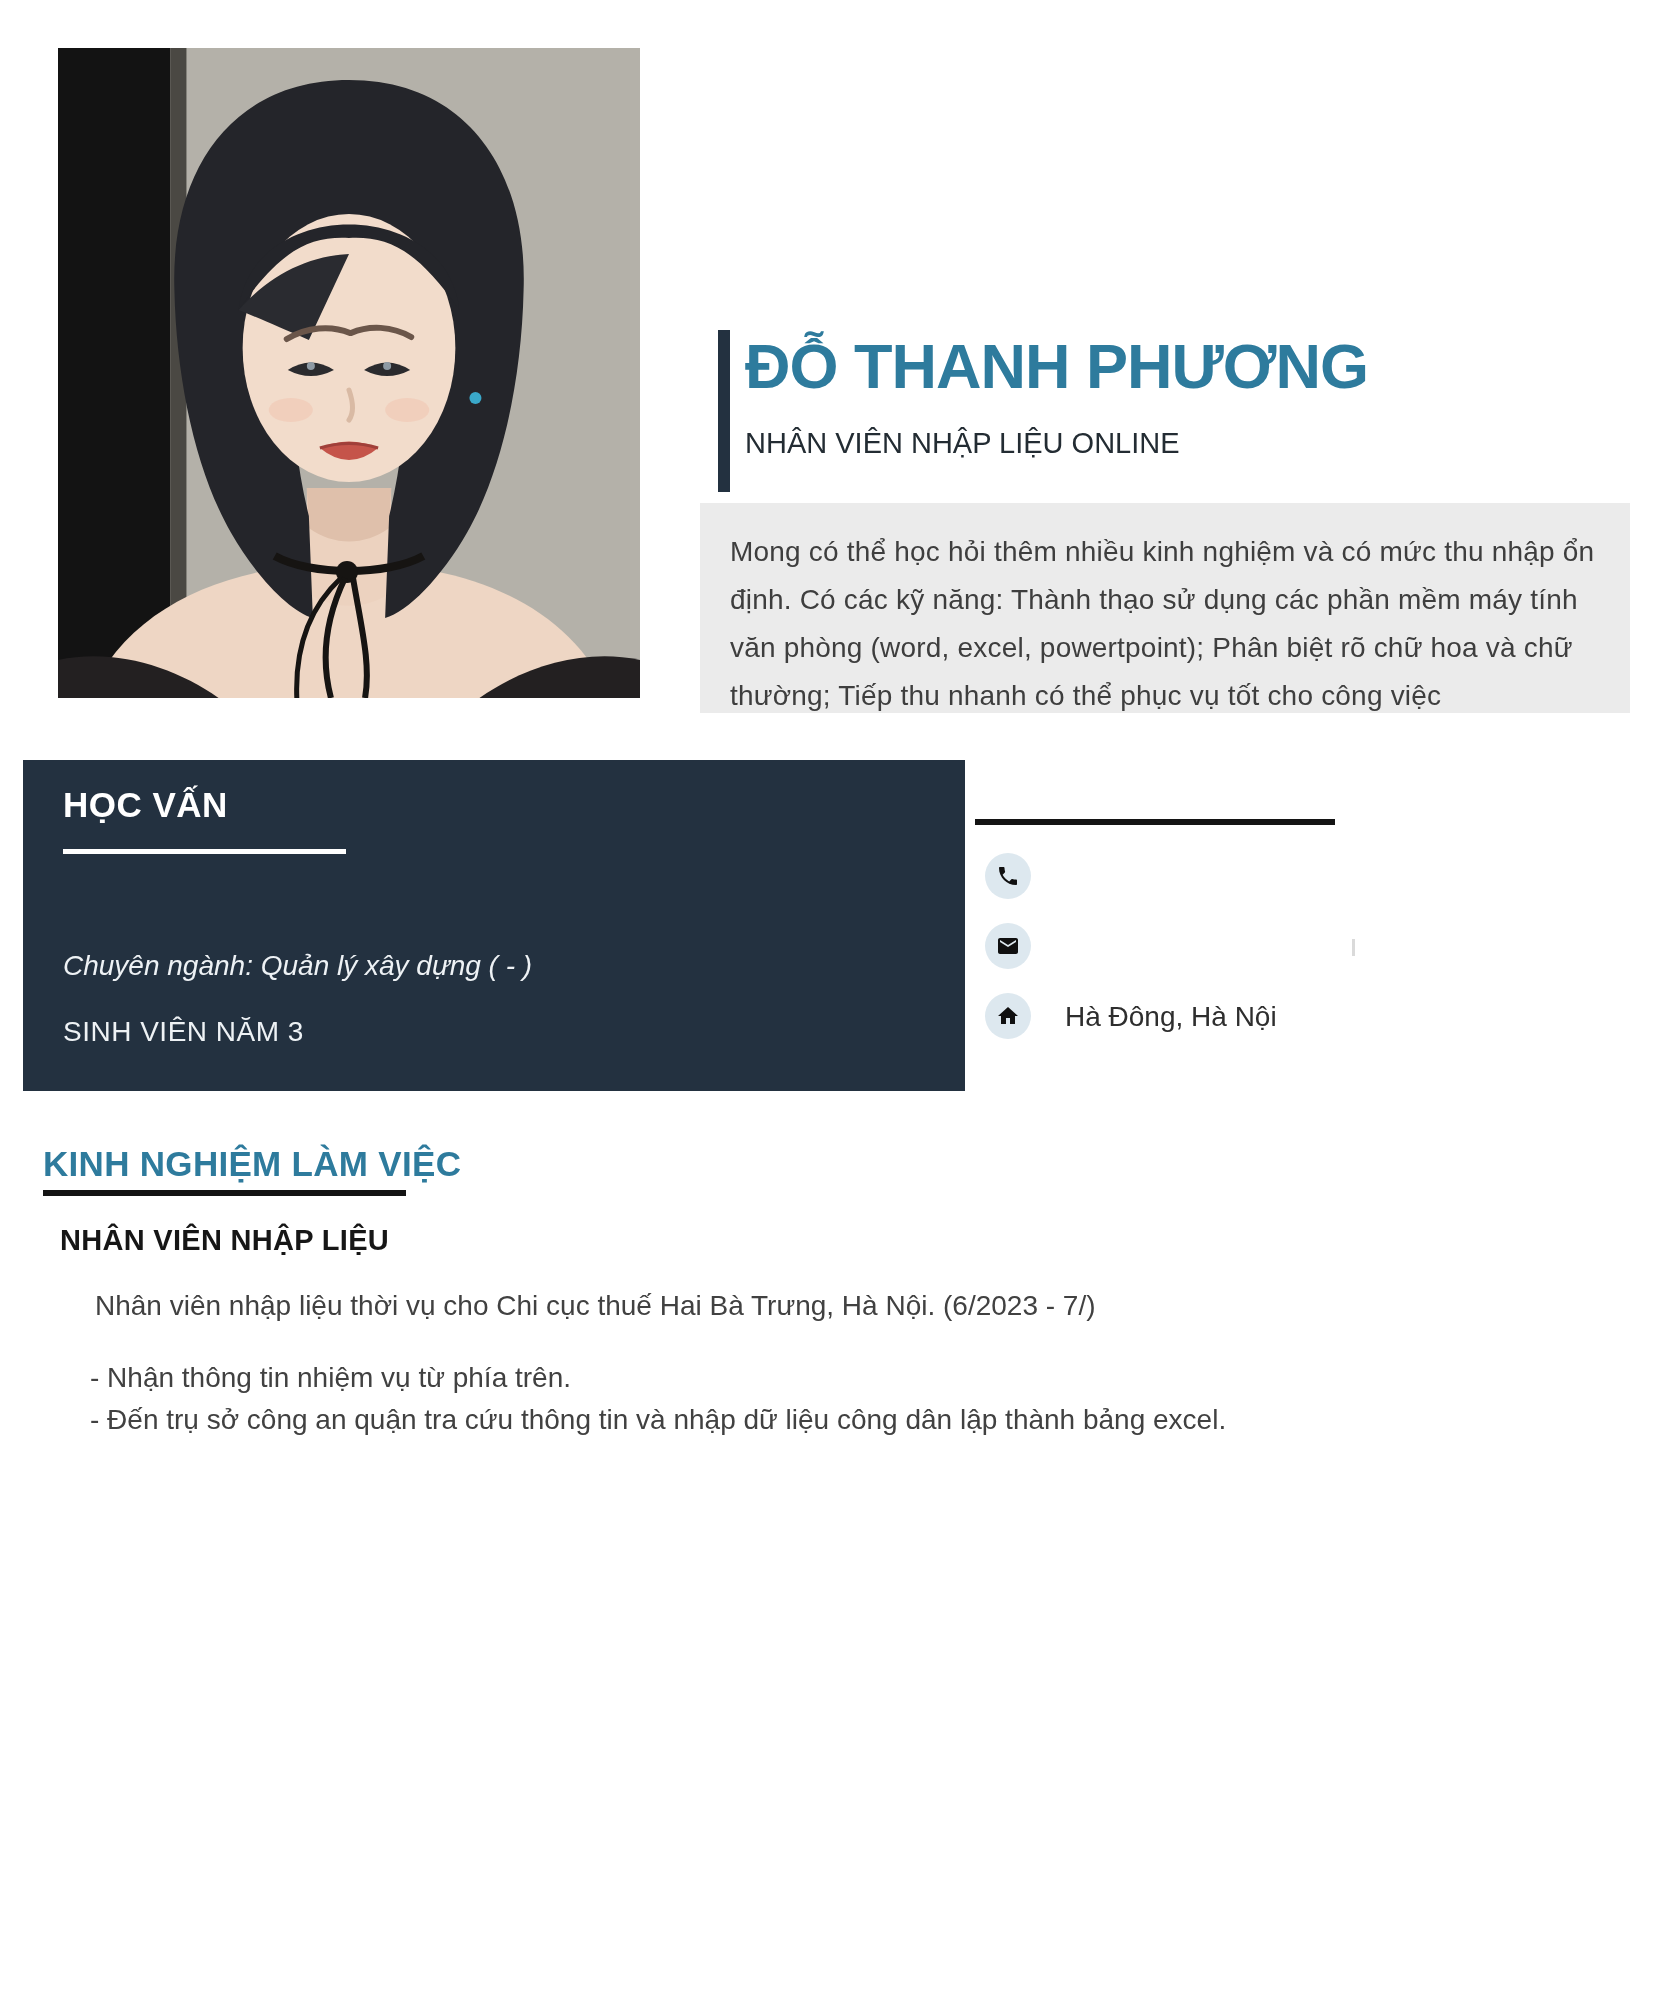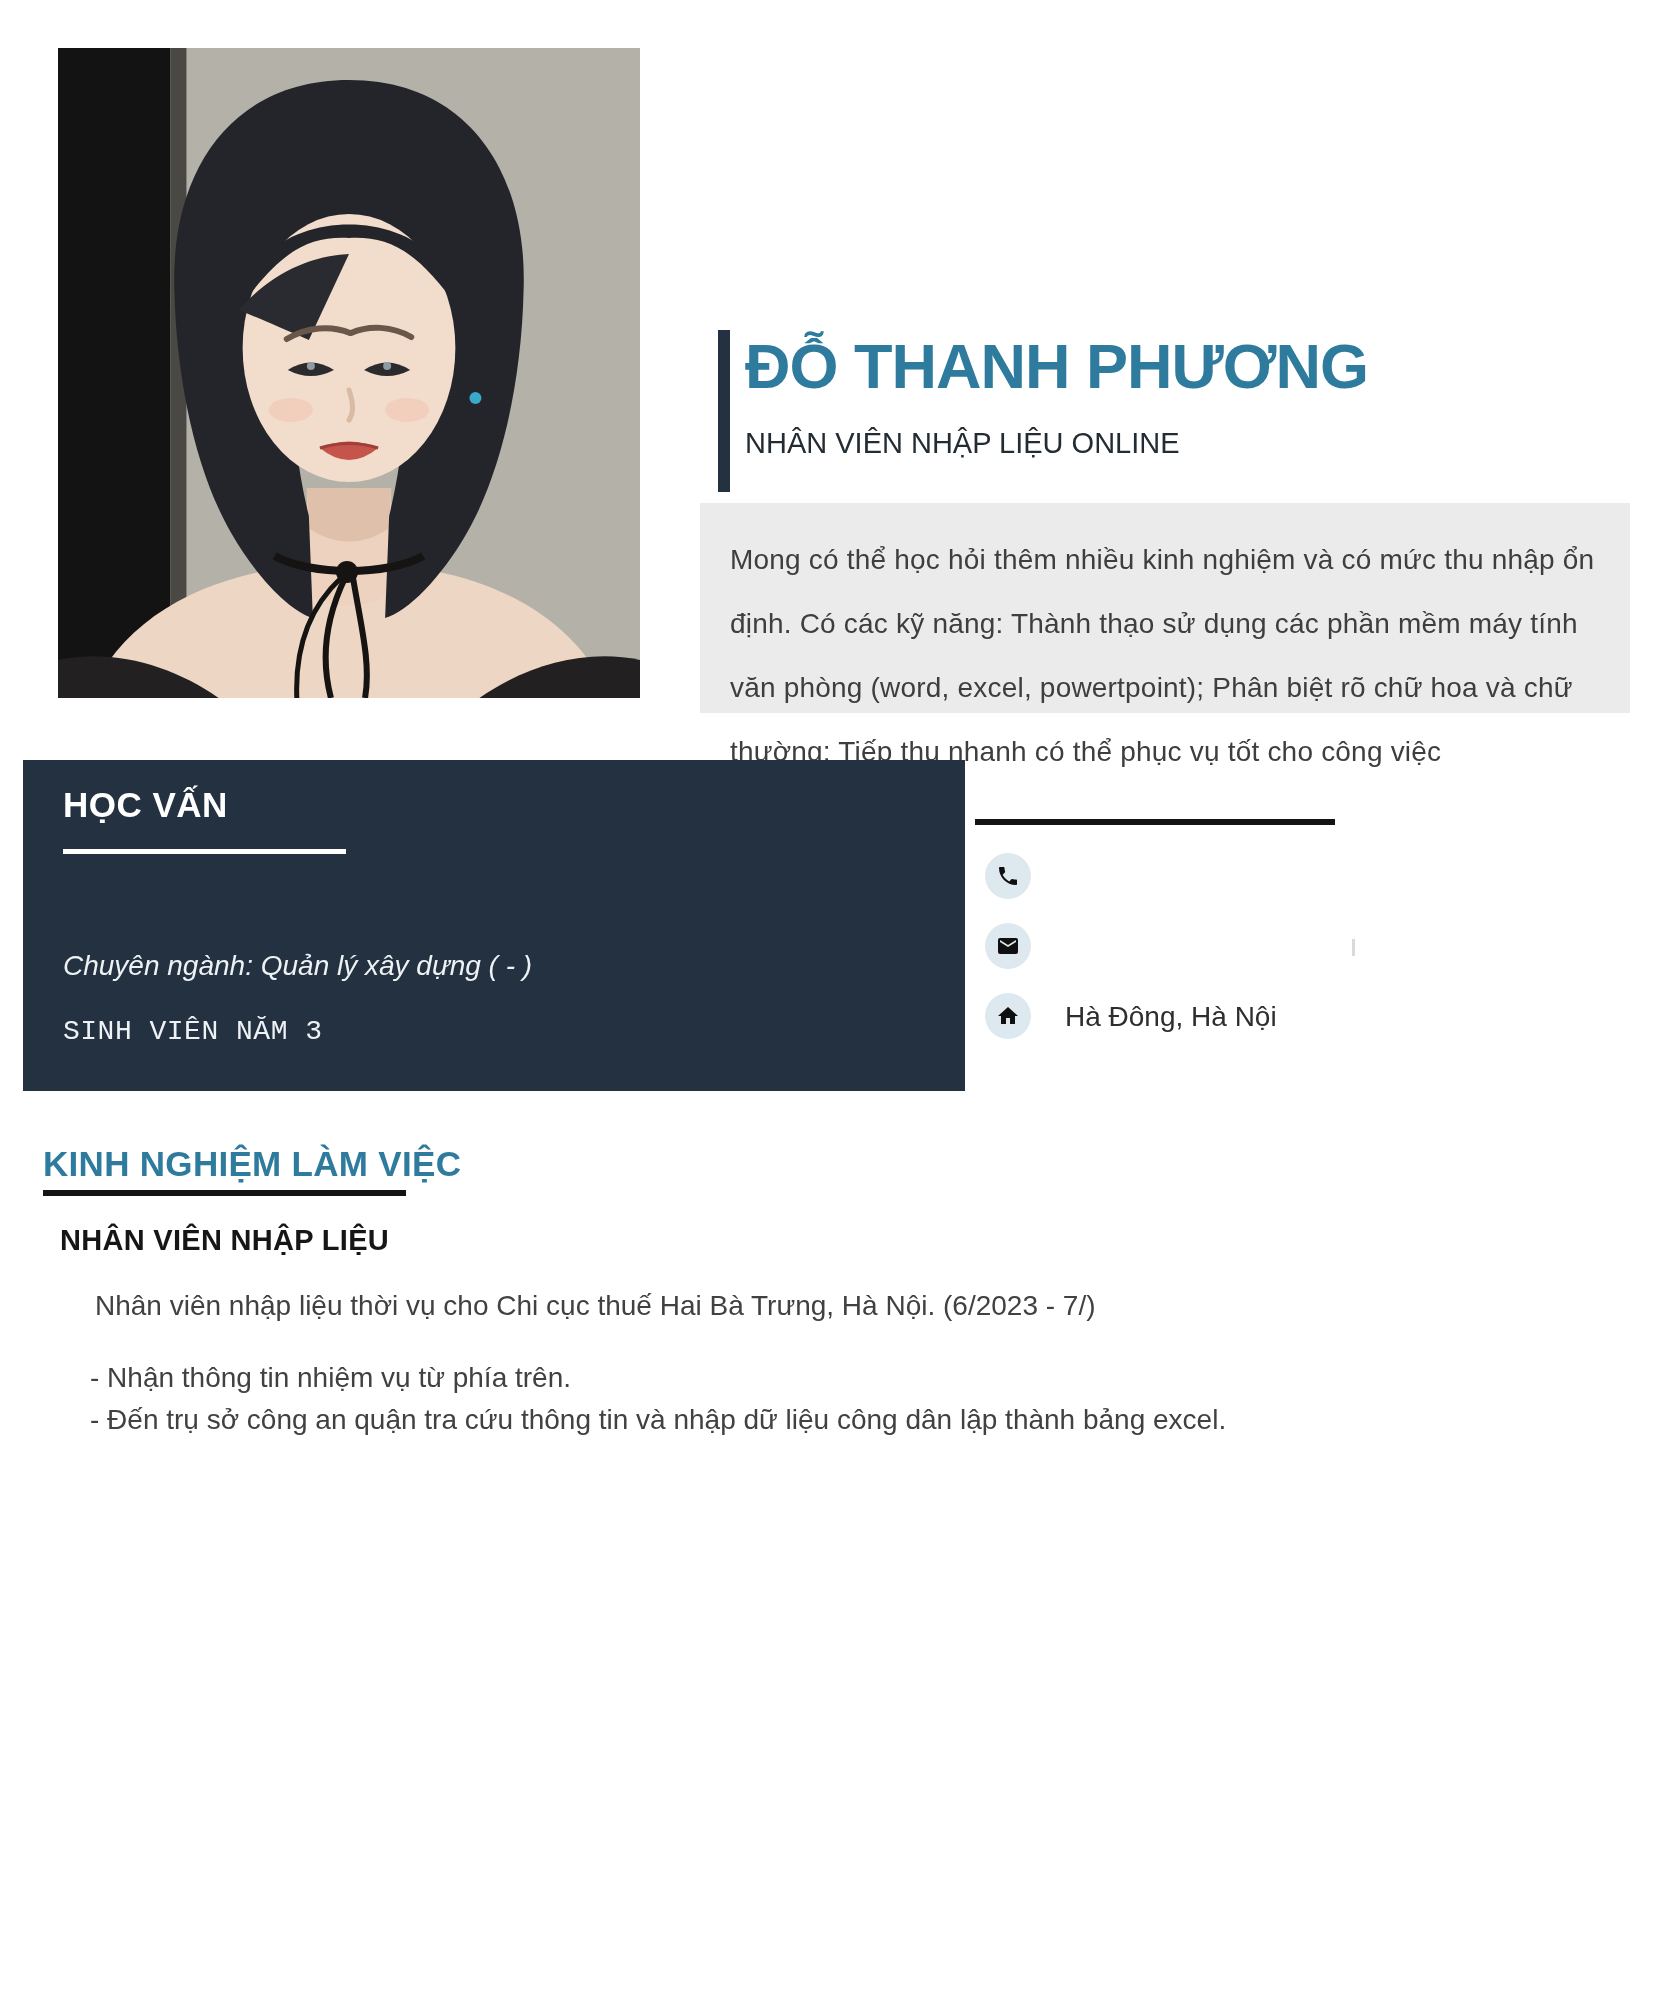--- a/index.html
+++ b/index.html
@@ -27,41 +27,40 @@
     font-size:29px; font-weight:400; color:#232c33; letter-spacing:0px;
     white-space:nowrap;
   }
 
   
   .objective-box {
     left:700px; top:503px; width:930px; height:210px;
     background:#ebebeb; padding:25px 32px 25px 30px;
   }
   .objective-text {
-    font-size:28px; line-height:64px; color:#3e3e3e; letter-spacing:0.2px;
+    font-size:28px; line-height:48px; color:#3e3e3e; letter-spacing:0.2px;
   }
 
   
   .edu-panel { left:23px; top:760px; width:942px; height:331px; background:#233140; }
   .edu-heading {
     left:63px; top:785px; font-size:35px; font-weight:bold; color:#ffffff;
     letter-spacing:0.5px; white-space:nowrap;
   }
   .edu-underline { left:63px; top:849px; width:283px; height:5px; background:#ffffff; }
   .edu-school {
     left:63px; top:880px; font-size:30px; font-weight:bold; color:#ffffff;
     letter-spacing:0.3px; white-space:nowrap;
   }
   .edu-major {
     left:63px; top:950px; font-size:28px; color:#eef2f5; white-space:nowrap;font-style:italic;
   }
   .edu-status {
     left:63px; top:1016px; font-size:28px; color:#eef2f5; letter-spacing:0.5px;
     white-space:nowrap;
-    font-family:Liberation Mono, monospace;
   }
 
   
   .pi-heading {
     left:975px; top:770px; font-size:35px; font-weight:bold; color:#2e7b9d;
     letter-spacing:0.3px; white-space:nowrap;
   }
   .pi-underline { left:975px; top:819px; width:360px; height:6px; background:#141414; }
   .pi-row-icon {
     width:46px; height:46px; border-radius:50%;

